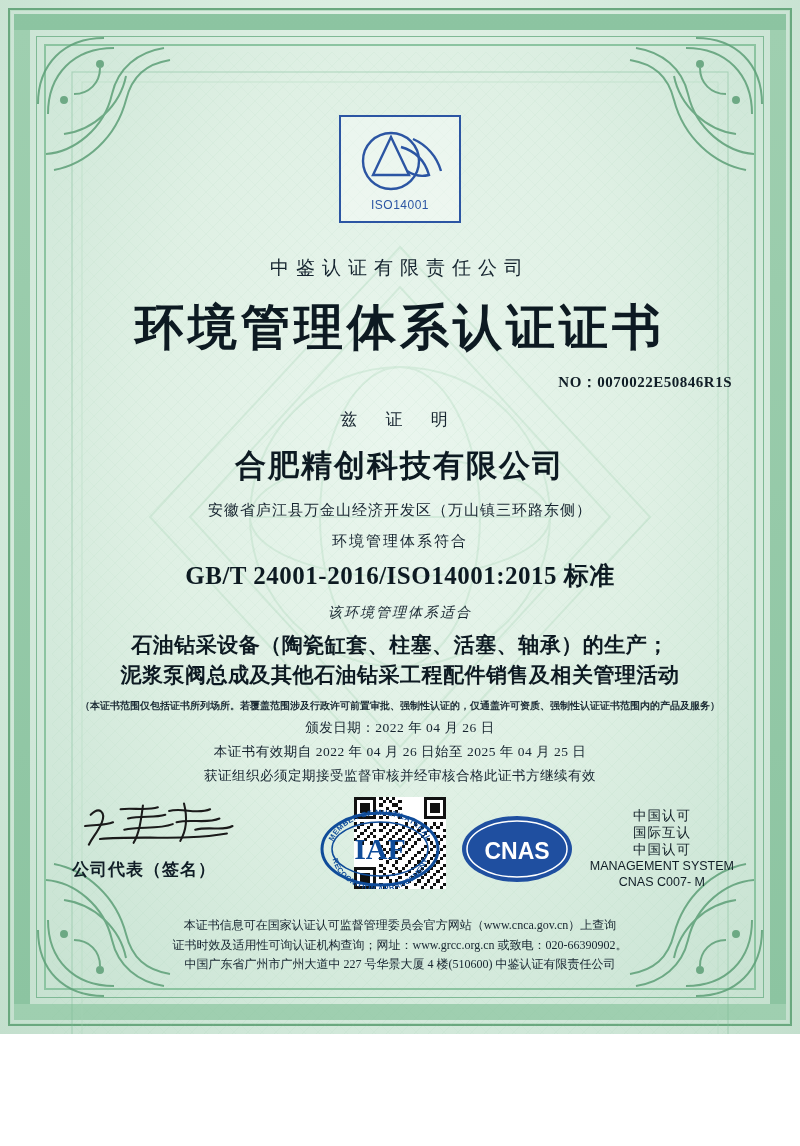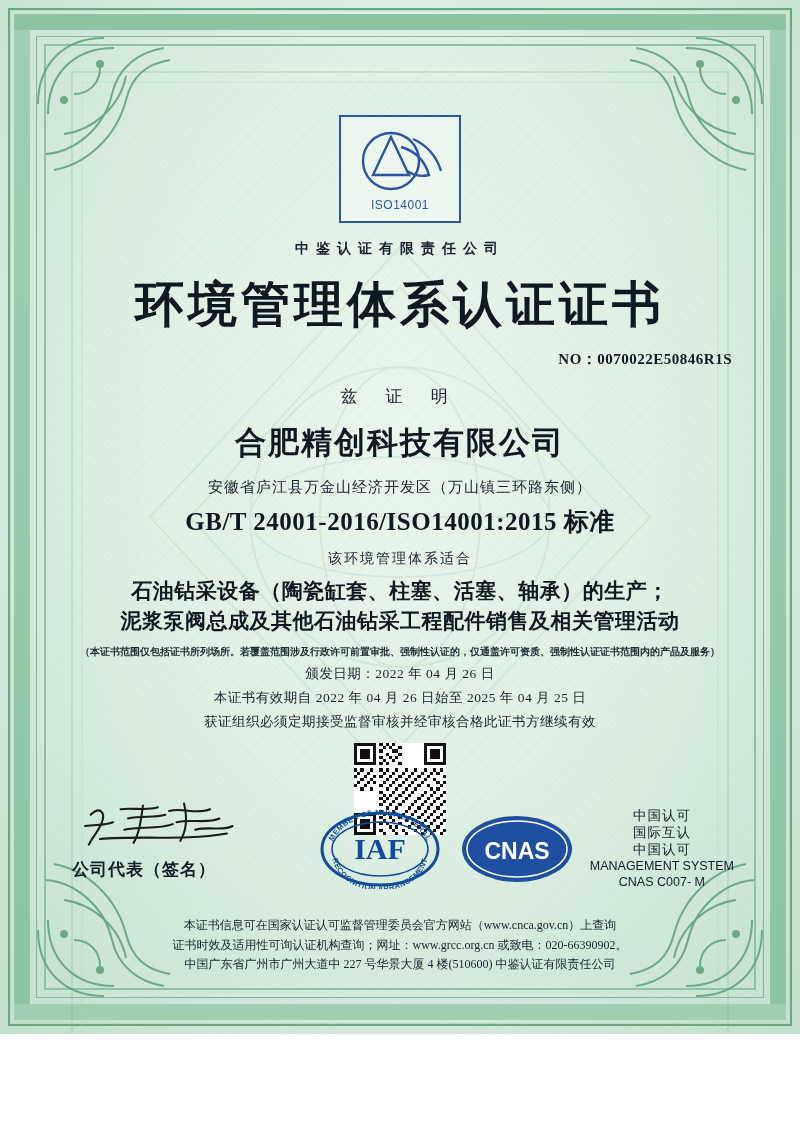--- a/index.html
+++ b/index.html
@@ -87,26 +87,25 @@
   .logo-box {
     margin: 55px auto 0;
     width: 118px; height: 104px;
     border: 2px solid #2b55a3;
     background: rgba(255,255,255,0.35);
     position: relative;
   }
   .logo-inner { position: absolute; inset: 0; }
 
   .issuer {
-    margin-top: 17px;
-    font-size: 14px;
+    margin-top: 32px;
+    font-size: 19px;
     letter-spacing: 7px;
     color: #14232e;
     font-family: "Liberation Serif", serif;
-    font-weight: bold;
   }
   .main-title {
     margin-top: 14px;
     font-size: 49px;
     font-weight: bold;
     letter-spacing: 4px;
     color: #0d1a22;
     font-family: "Liberation Serif", serif;
   }
   .cert-no {
@@ -156,20 +155,21 @@
     font-size: 25px;
     font-weight: bold;
     letter-spacing: 0.5px;
     color: #0d1a22;
   }
   .scope-lead {
     margin-top: 12px;
     font-size: 14px;
     letter-spacing: 2px;
     color: #16242f;
+    font-style: italic;
   }
   .scope {
     margin-top: 8px;
     font-size: 21px;
     font-weight: bold;
     line-height: 1.45;
     letter-spacing: 0.5px;
     color: #0d1a22;
   }
   .scope-note {
@@ -346,20 +346,21 @@
       <span>NO：</span><span>0070022E50846R1S</span>
     </div>
 
     <div class="hereby">兹 证 明</div>
 
     <div class="company">合肥精创科技有限公司</div>
 
     <div class="address">安徽省庐江县万金山经济开发区（万山镇三环路东侧）</div>
 
 
+    <div class="conform">环境管理体系符合</div>
 
     <div class="standard">
       <span>GB/T 24001-2016/ISO14001:2015</span>
       <span>标准</span>
     </div>
 
     <div class="scope-lead">该环境管理体系适合</div>
 
     <div class="scope">
       <div>石油钻采设备（陶瓷缸套、柱塞、活塞、轴承）的生产；</div>

